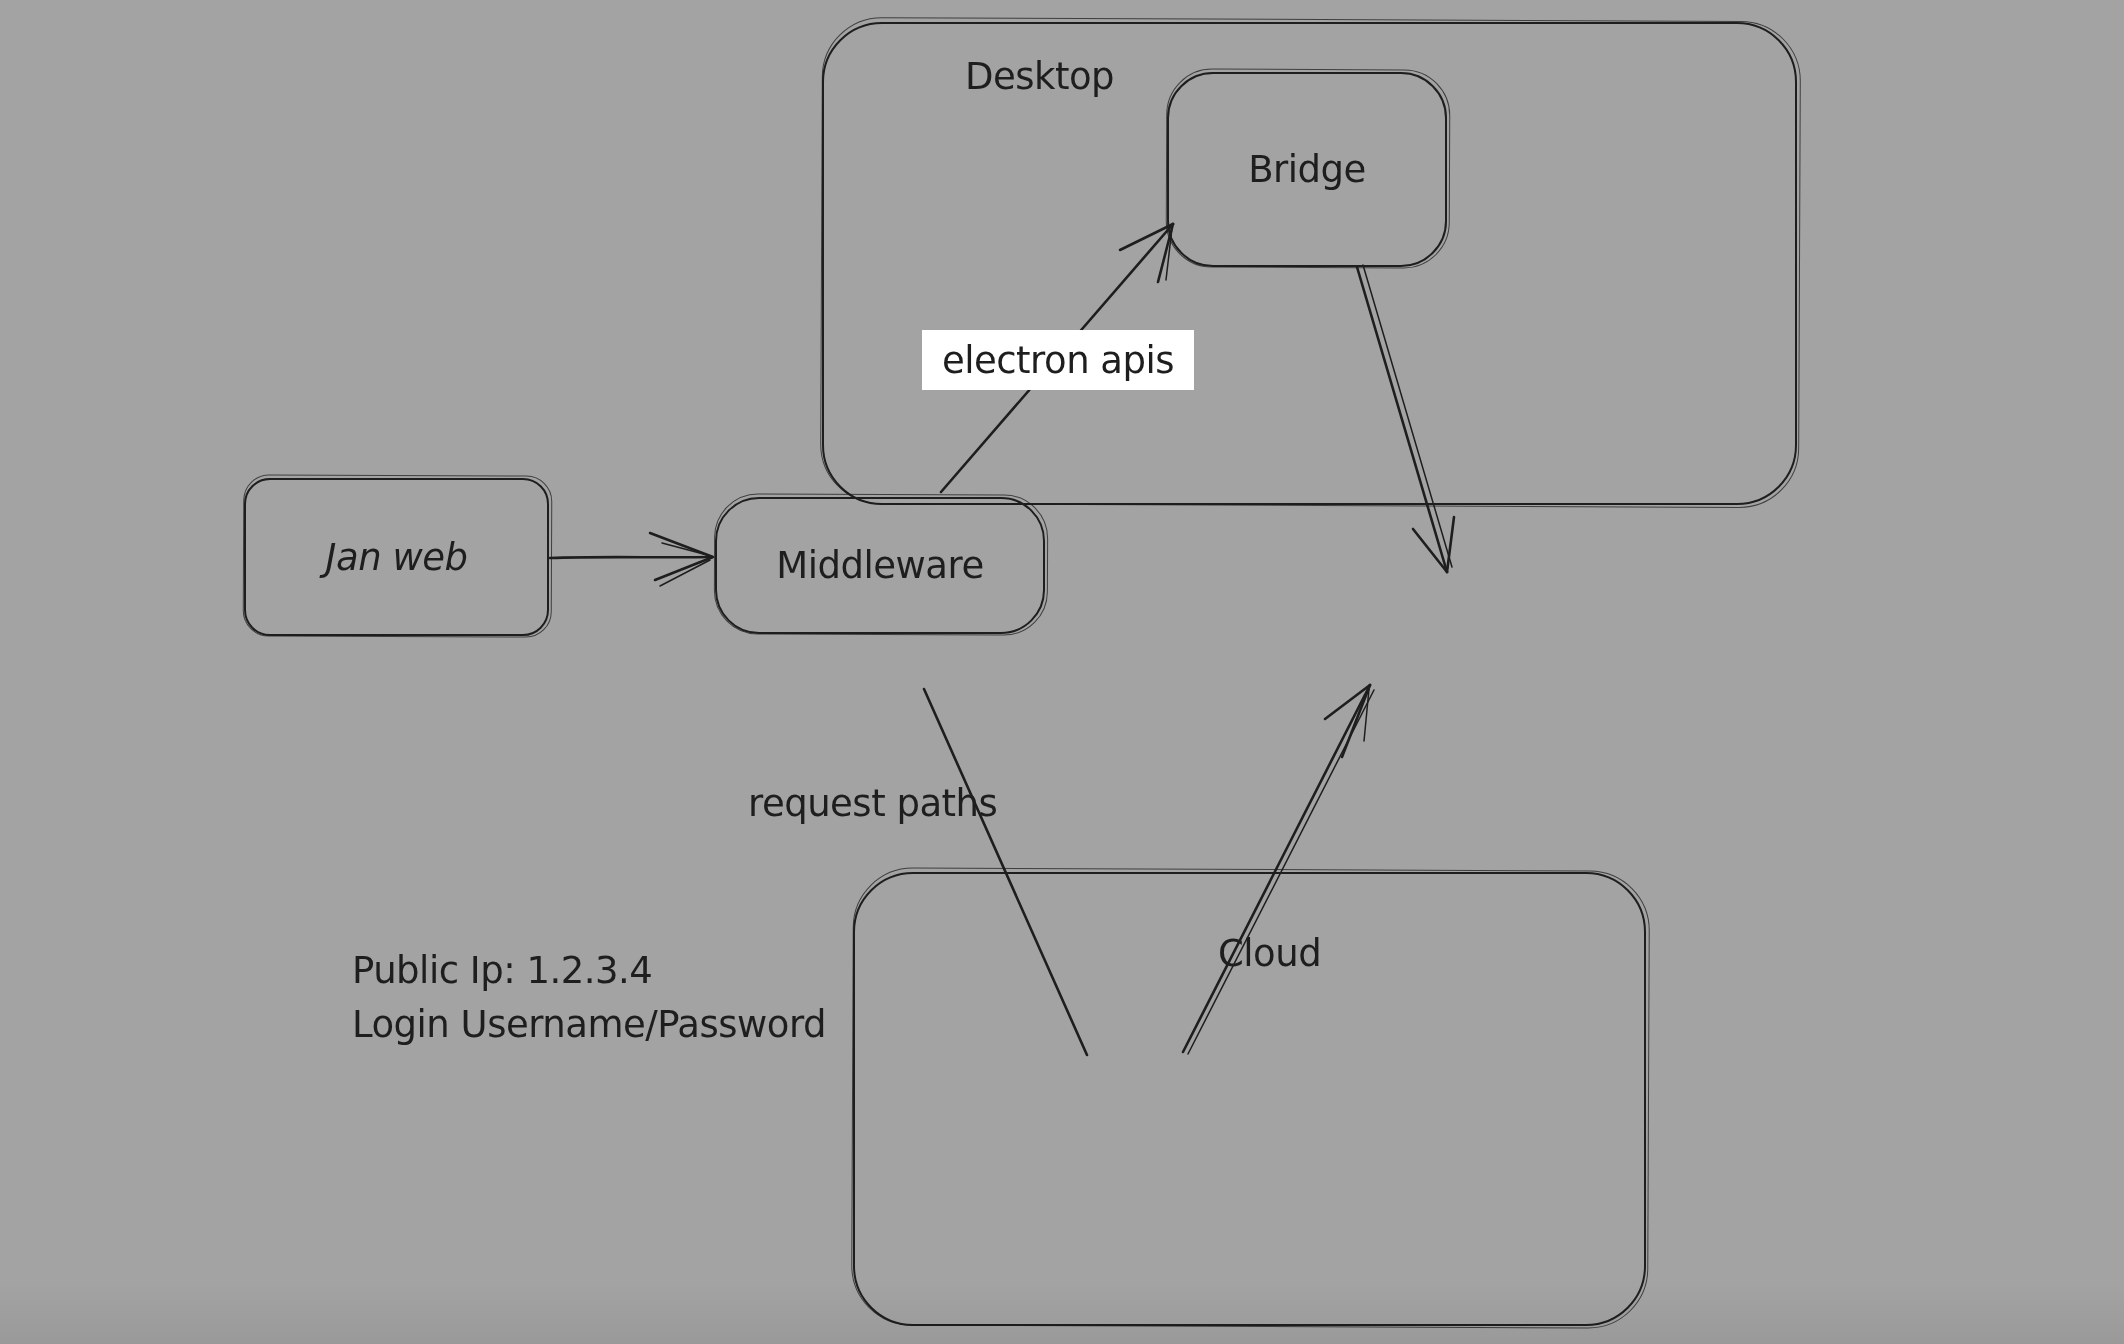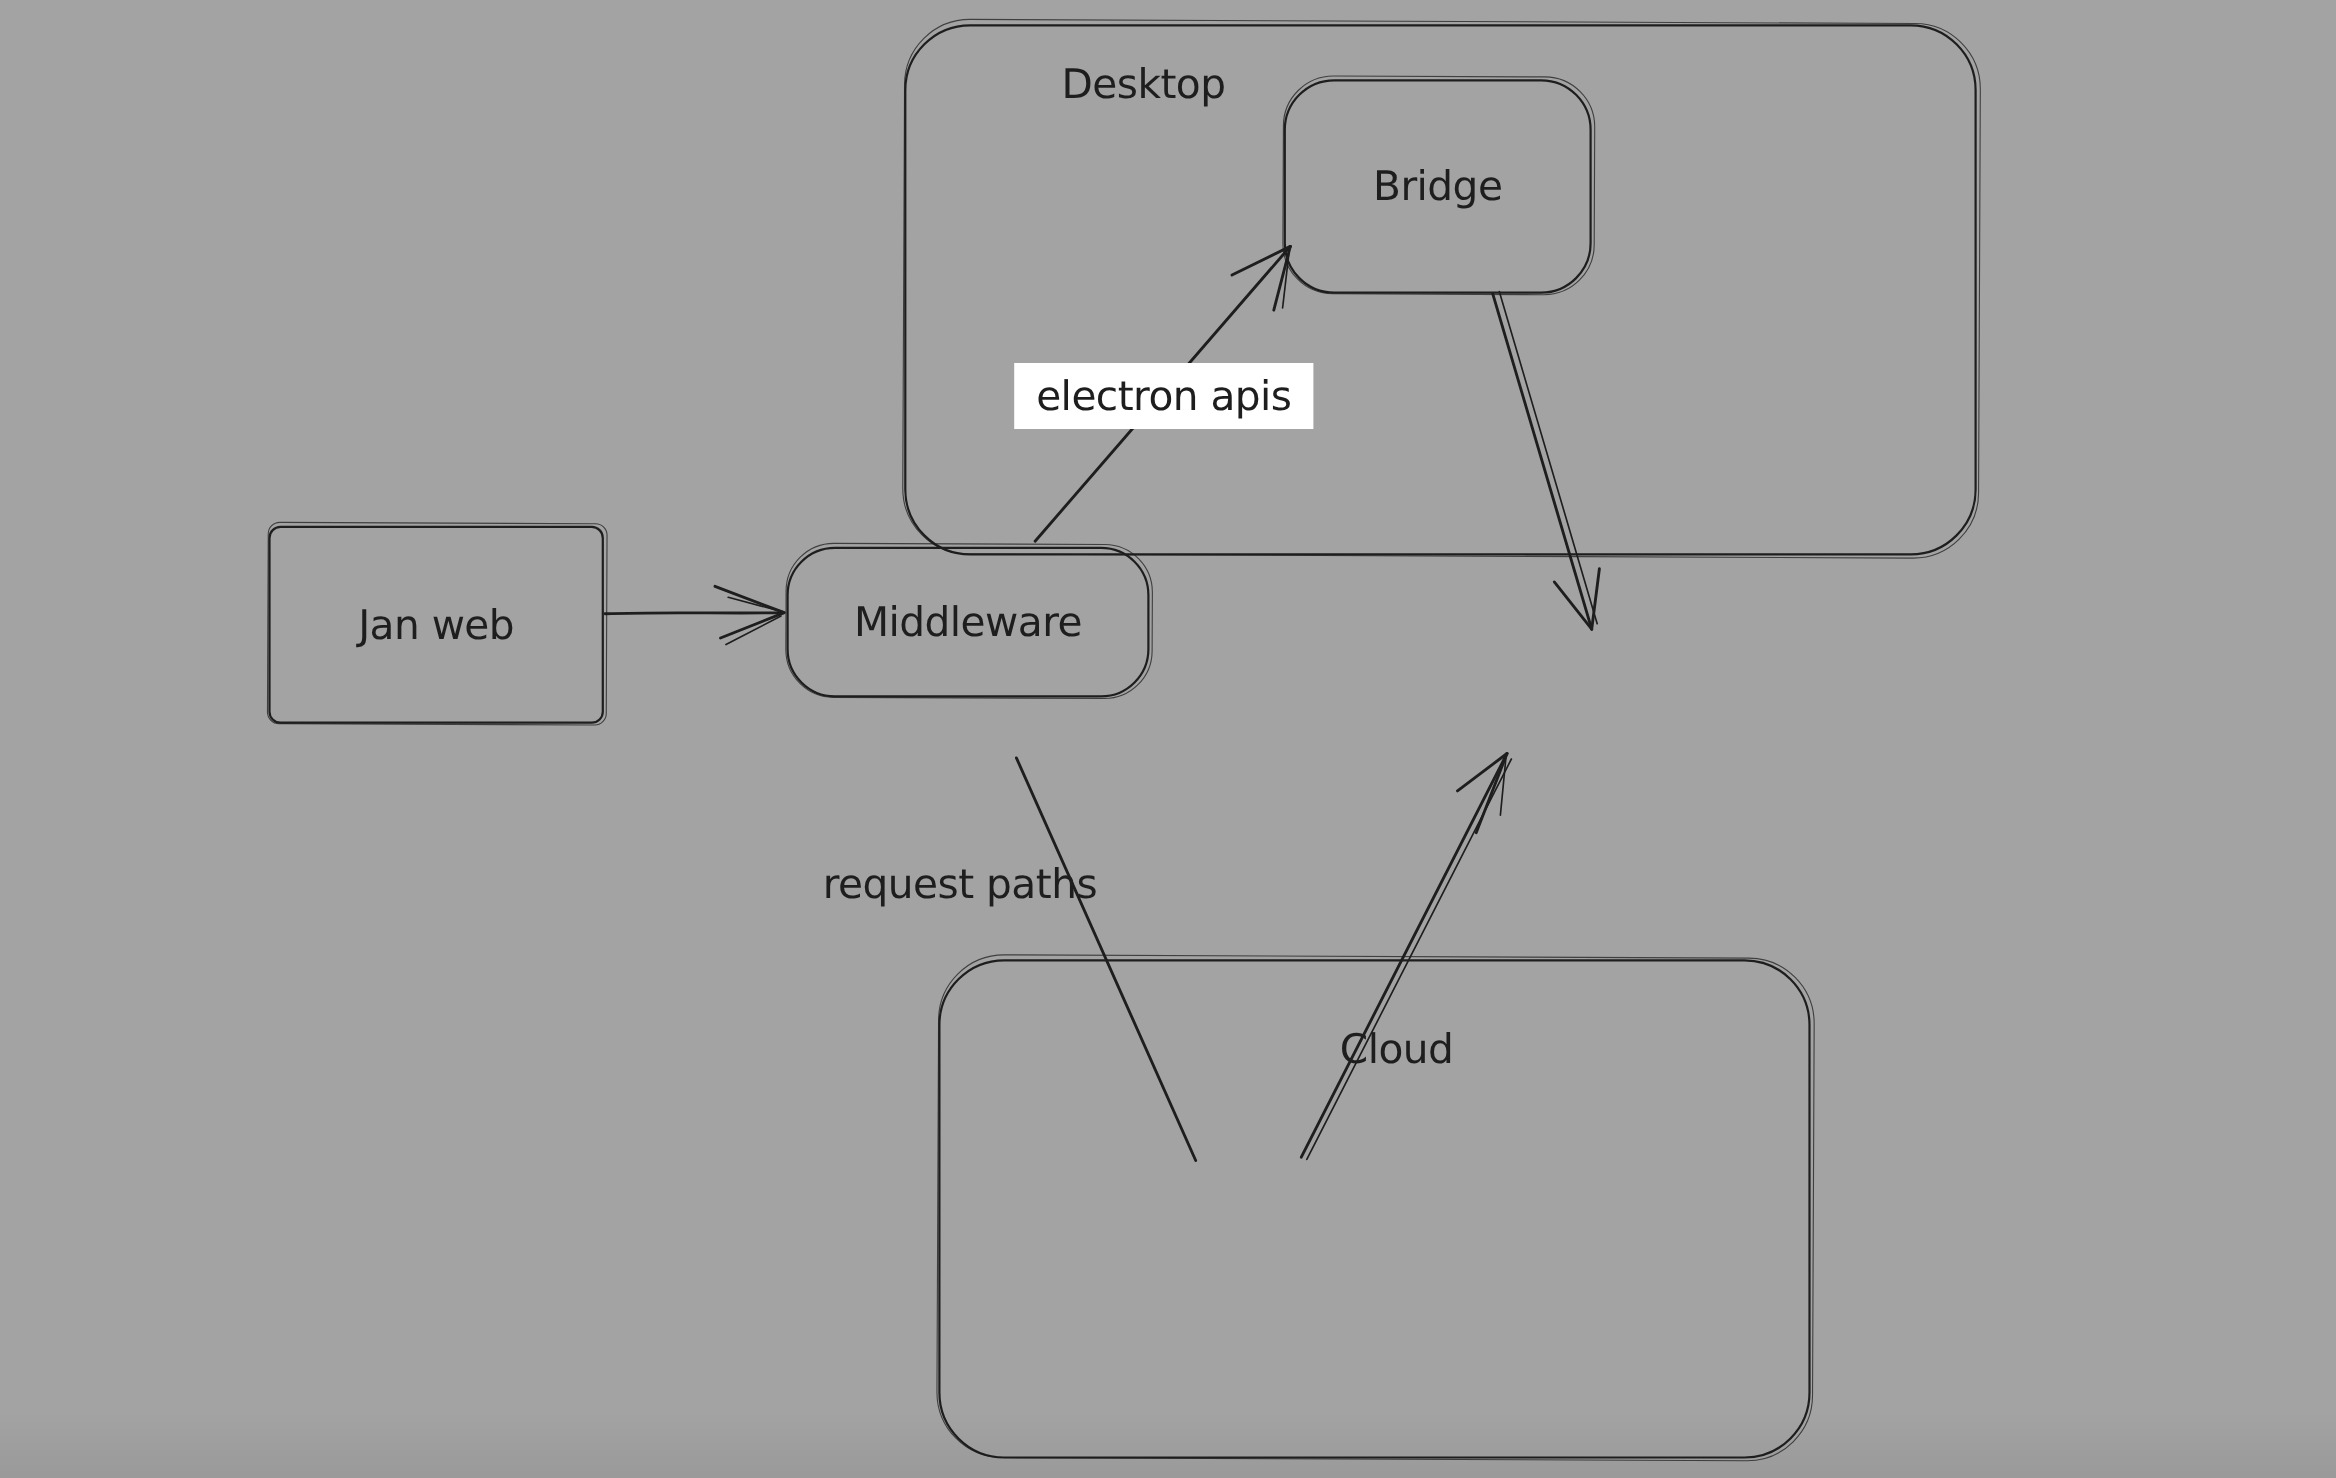--- a/index.html
+++ b/index.html
@@ -124,34 +124,38 @@
       <path class="thin" d="M1364,741 L1369,689"></path>
     </g>
   </svg>
 
   <div class="shape container-box sketch" style="left:822px; top:22px; width:975px; height:483px;"></div>
   <div class="float-label" style="left:965px; top:55px;">Desktop</div>
 
   <div class="shape container-box sketch" style="left:853px; top:872px; width:793px; height:454px;"></div>
   <div class="float-label" style="left:1218px; top:932px;">Cloud</div>
 
-  <div class="shape node sketch" style="left:244px; top:478px; width:305px; height:180px; border-radius:11px;">
+  <div class="shape node sketch" style="left:244px; top:478px; width:305px; height:158px; border-radius:26px;font-style:italic;">
     <span class="label-text">Jan web</span>
   </div>
 
   <div class="shape node sketch" style="left:715px; top:497px; width:330px; height:137px; border-radius:44px;">
     <span class="label-text">Middleware</span>
   </div>
 
   <div class="shape node sketch" style="left:1167px; top:72px; width:280px; height:195px; border-radius:46px;">
     <span class="label-text">Bridge</span>
   </div>
 
 
 
   <div class="float-label edge-label-bg" style="left:922px; top:330px; width:272px; height:60px;text-align:center;">electron apis</div>
 
   <div class="float-label" style="left:748px; top:782px;">request paths</div>
 
+  <div class="note-block">
+    <div>Public Ip: 1.2.3.4</div>
+    <div>Login Username/Password</div>
+  </div>
 
   <div class="bottom-fade"></div>
 
 </div>
 
 </body></html>

